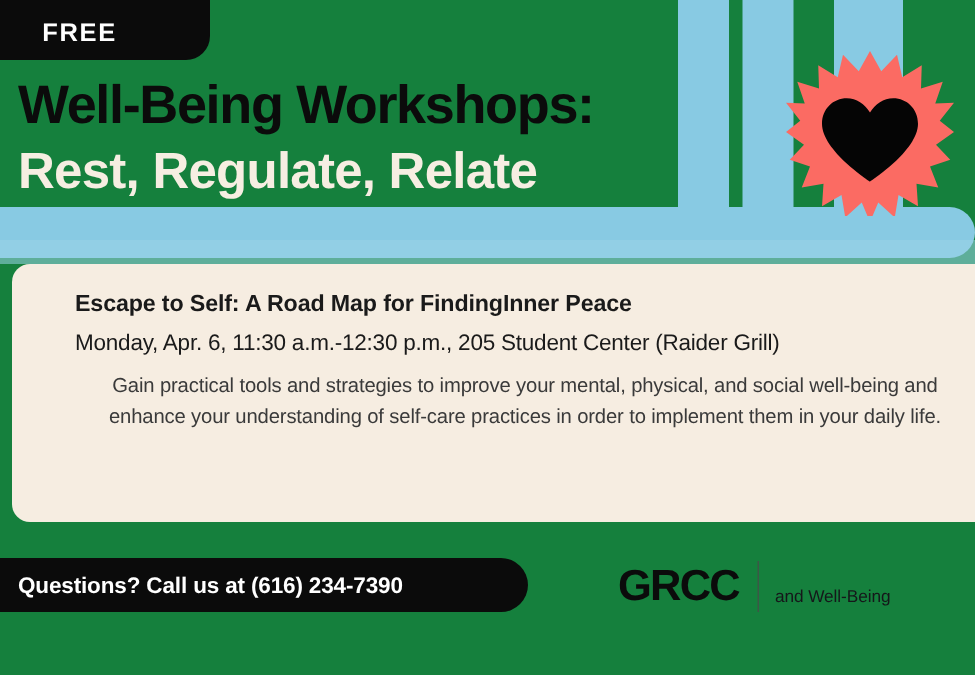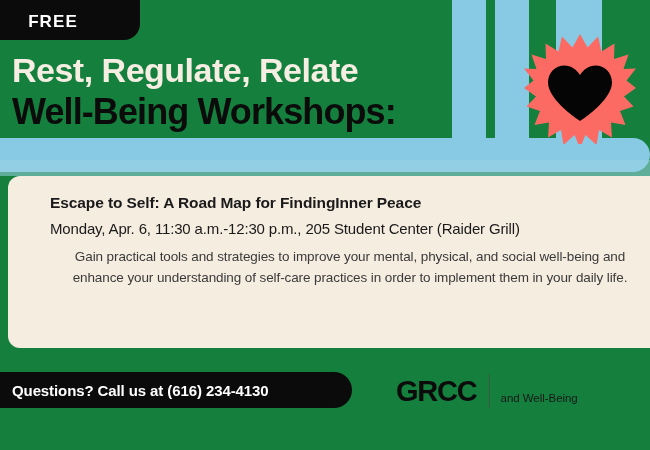--- a/index.html
+++ b/index.html
@@ -141,21 +141,21 @@
   #questions-label {
     color: #FFFFFF;
     font-size: 15px;
     font-weight: bold;
     letter-spacing: -0.1px;
   }
 
   
   #logo-lockup {
     position: absolute;
-    left: 396px;
+    left: 412px;
     top: 372px;
     display: flex;
     align-items: center;
     height: 38px;
   }
   #logo-wordmark {
     color: #0B0B0B;
     font-size: 29px;
     font-weight: bold;
     letter-spacing: -1.2px;
@@ -184,39 +184,39 @@
   <div class="bg-panel" id="bg-panel-tall-b"></div>
   <div class="bg-panel" id="bg-panel-tall-c"></div>
   <div class="bg-panel" id="bg-panel-wide"></div>
   <div id="bg-band-lower"></div>
 
   <div id="free-badge">
     <span id="free-badge-label">FREE</span>
   </div>
 
   <div id="headline-block">
+    <div id="headline-main">Well-Being Workshops:</div>
     <div id="headline-sub">Rest, Regulate, Relate</div>
-    <div id="headline-main">Well-Being Workshops:</div>
   </div>
 
   <div id="heart-burst">
     <svg viewBox="0 0 112 112" xmlns="http://www.w3.org/2000/svg">
       <polygon fill="#FB6B63" points="56,2 63.5,15.5 74,4.5 77.5,19.5 90.5,11.5 90,27 104.5,22.5 99.5,37 112,36.5 102.5,48.5 112,56 100,64.5 109.5,74.5 96,79 101.5,93 87,90.5 88,105.5 75,98 72.5,113 61.5,103 56,116 50.5,103 39.5,113 37,98 24,105.5 25,90.5 10.5,93 16,79 2.5,74.5 12,64.5 0,56 9.5,48.5 0,36.5 12.5,37 7.5,22.5 22,27 21.5,11.5 34.5,19.5 38,4.5 48.5,15.5"></polygon>
       <path fill="#050505" d="M56,89 C56,89 24,68.5 24,50.5 C24,40.5 31.5,33.5 40.5,33.5 C47,33.5 52.5,37.5 56,43 C59.5,37.5 65,33.5 71.5,33.5 C80.5,33.5 88,40.5 88,50.5 C88,68.5 56,89 56,89 Z"></path>
     </svg>
   </div>
 
   <div id="content-card">
     <div id="event-title">Escape to Self: A Road Map for FindingInner Peace</div>
     <div id="event-details">Monday, Apr. 6, 11:30 a.m.-12:30 p.m., 205 Student Center (Raider Grill)</div>
     <div id="event-description">Gain practical tools and strategies to improve your mental, physical, and social well-being and enhance your understanding of self-care practices in order to implement them in your daily life.</div>
   </div>
 
   <div id="questions-pill">
-    <span id="questions-label">Questions? Call us at (616) 234-4130</span>
+    <span id="questions-label">Questions? Call us at (616) 234-7390</span>
   </div>
 
   <div id="logo-lockup">
     <span id="logo-wordmark">GRCC</span>
     <span id="logo-divider"></span>
     <span id="logo-tagline">
       <br>
       <span>and Well-Being</span>
     </span>
   </div>

